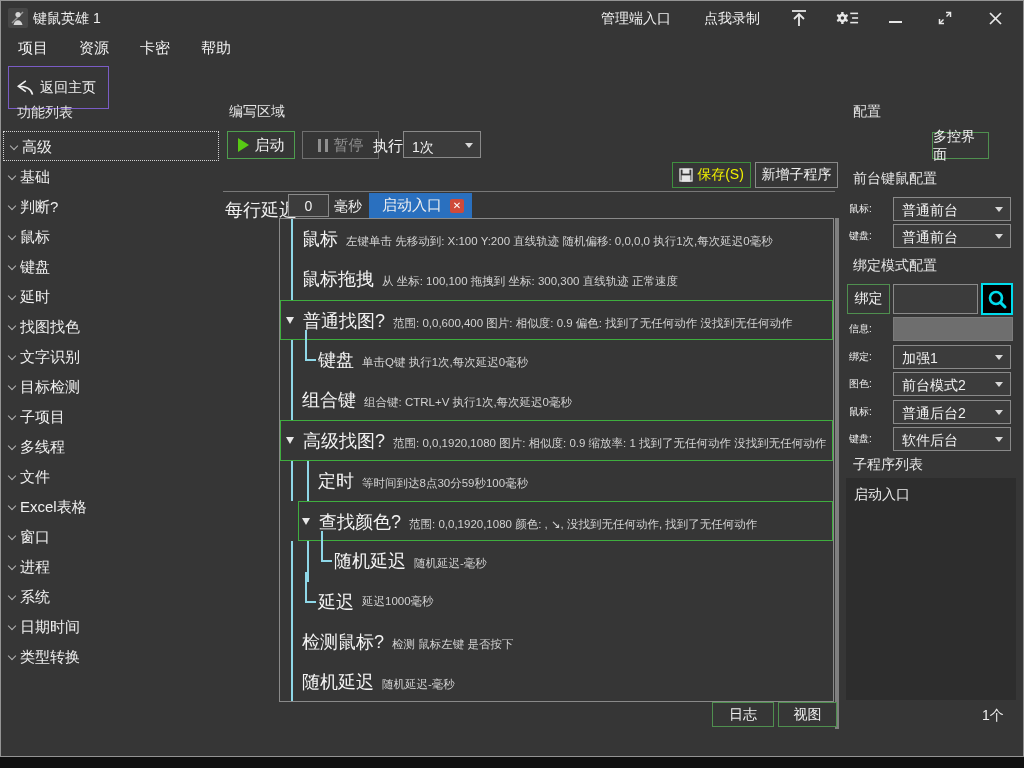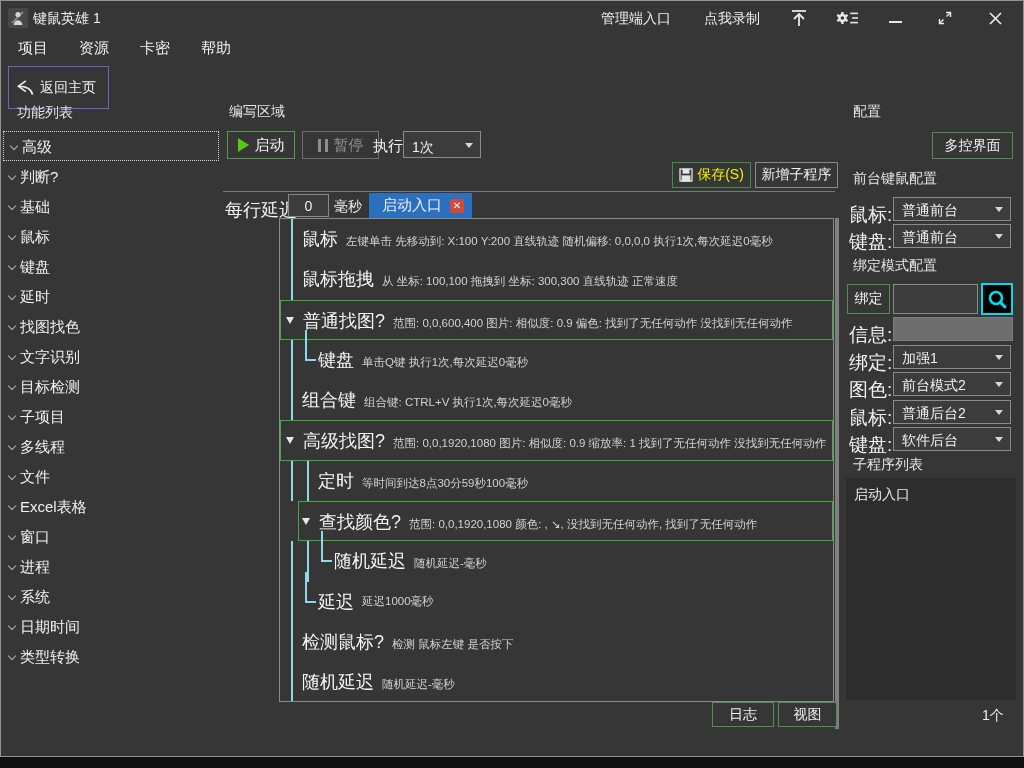--- a/index.html
+++ b/index.html
@@ -85,23 +85,23 @@
   .step-title{ font-size:18px; color:#f4f4f4; }
   .step-desc{ font-size:11.5px; color:#d2d2d2; }
 
   .scrollstrip{ position:absolute; left:834px; top:217px; width:4px; height:511px; background:#7f7f7f; }
 
   .btn-log{ position:absolute; left:711px; top:701px; width:62px; height:25px; font-size:14px; border-color:#4f8f4f; }
   .btn-view{ position:absolute; left:777px; top:701px; width:59px; height:25px; font-size:14px; border-color:#4f8f4f; }
 
   
   .lbl-config{ left:852px; top:102px; }
-  .btn-multi{ position:absolute; left:931px; top:131px; width:81px; height:27px; font-size:14px; border-color:#4f8f4f; }
+  .btn-multi{ position:absolute; left:931px; top:131px; width:57px; height:27px; font-size:14px; border-color:#4f8f4f; }
   .lbl-fg{ left:852px; top:169px; }
-  .cfg-lbl{ position:absolute; font-size:19px; }
+  .cfg-lbl{ position:absolute; font-size:10px; }
   .dd-cfg{ width:118px; height:24px; }
   .bind-btn{ position:absolute; left:846px; top:283px; width:43px; height:30px; font-size:14px; border-color:#4f8f4f; }
   .bind-input{ position:absolute; left:892px; top:283px; width:85px; height:30px; background:var(--bg2); border:1px solid var(--bd); }
   .mag-btn{ position:absolute; left:980px; top:282px; width:32px; height:32px; background:#000;
             border:2px solid var(--magnifier-cyan); display:flex; align-items:center; justify-content:center; }
   .info-box{ position:absolute; left:892px; top:316px; width:120px; height:24px; background:#6e6e6e; border:1px solid #7d7d7d; }
   .lbl-subs{ left:852px; top:455px; }
   .subs-box{ position:absolute; left:845px; top:477px; width:170px; height:222px; background:var(--bg-dark); }
   .sub-item{ font-size:14px; padding:8px 0 0 8px; color:#ededed; }
   .count-lbl{ position:absolute; left:981px; top:706px; font-size:14px; }
@@ -179,22 +179,22 @@
         <path d="M13 2 L4 8.5 L13 15"></path>
         <path d="M4 8.5 C 14 8.5 19.5 11 21 18.5"></path>
       </svg>
     </span>
     <span>返回主页</span>
   </div>
 
   <div class="sidebar-title">功能列表</div>
   <div class="sidebar">
       <div class="sidebar-item selected"><span class="chev"></span><span>高级</span></div>
+      <div class="sidebar-item"><span class="chev"></span><span>基础</span></div>
       <div class="sidebar-item"><span class="chev"></span><span>判断?</span></div>
-      <div class="sidebar-item"><span class="chev"></span><span>基础</span></div>
       <div class="sidebar-item"><span class="chev"></span><span>鼠标</span></div>
       <div class="sidebar-item"><span class="chev"></span><span>键盘</span></div>
       <div class="sidebar-item"><span class="chev"></span><span>延时</span></div>
       <div class="sidebar-item"><span class="chev"></span><span>找图找色</span></div>
       <div class="sidebar-item"><span class="chev"></span><span>文字识别</span></div>
       <div class="sidebar-item"><span class="chev"></span><span>目标检测</span></div>
       <div class="sidebar-item"><span class="chev"></span><span>子项目</span></div>
       <div class="sidebar-item"><span class="chev"></span><span>多线程</span></div>
       <div class="sidebar-item"><span class="chev"></span><span>文件</span></div>
       <div class="sidebar-item"><span class="chev"></span><span>Excel表格</span></div>

